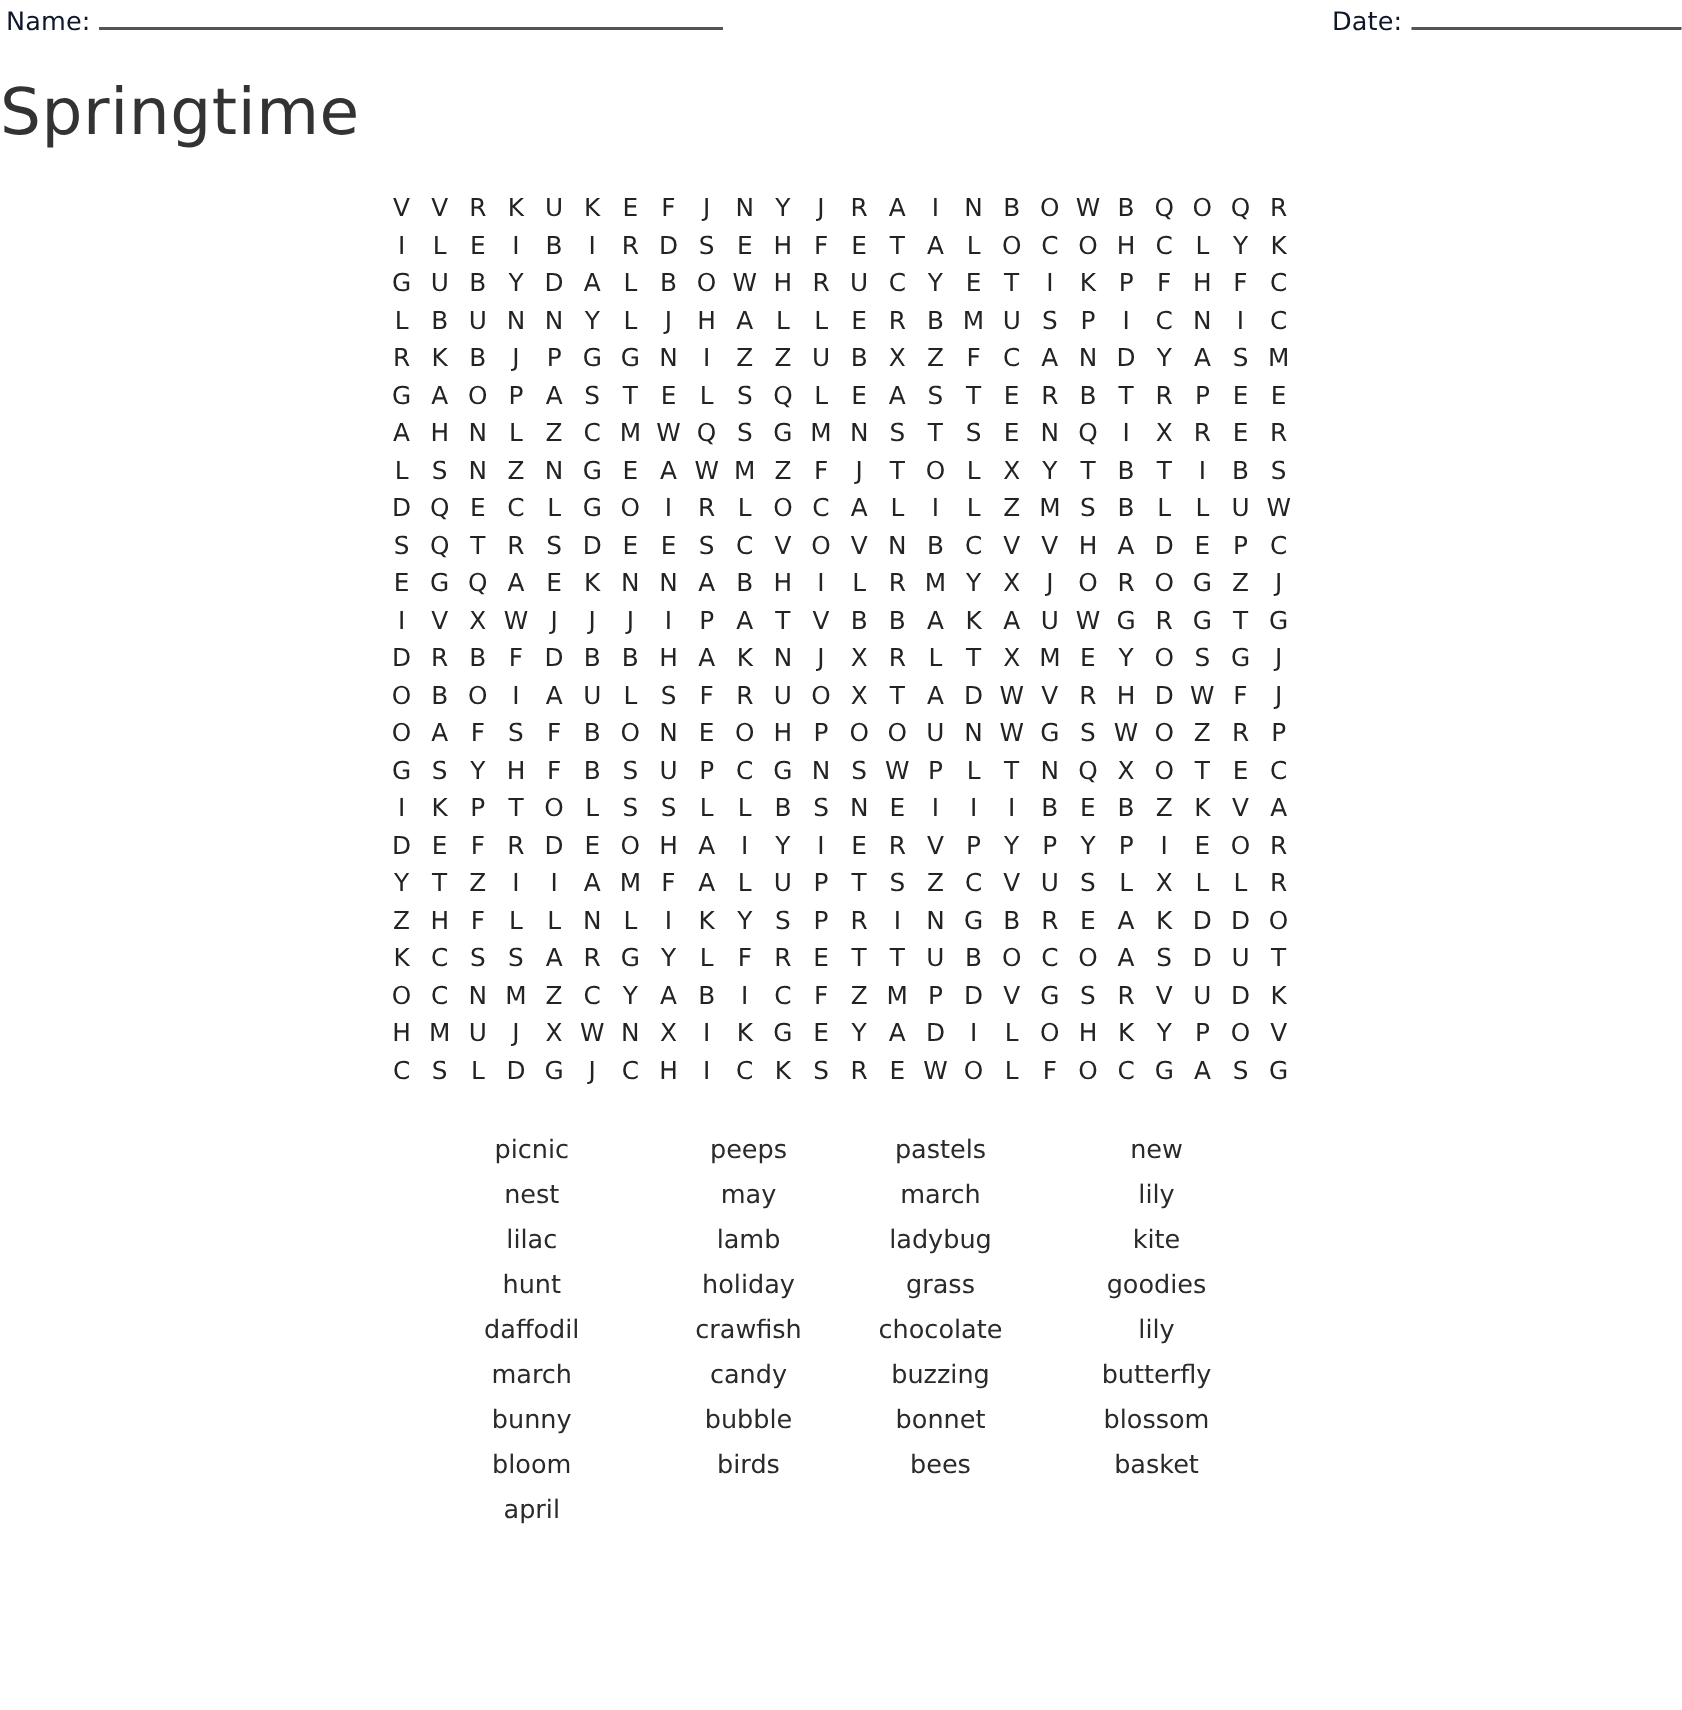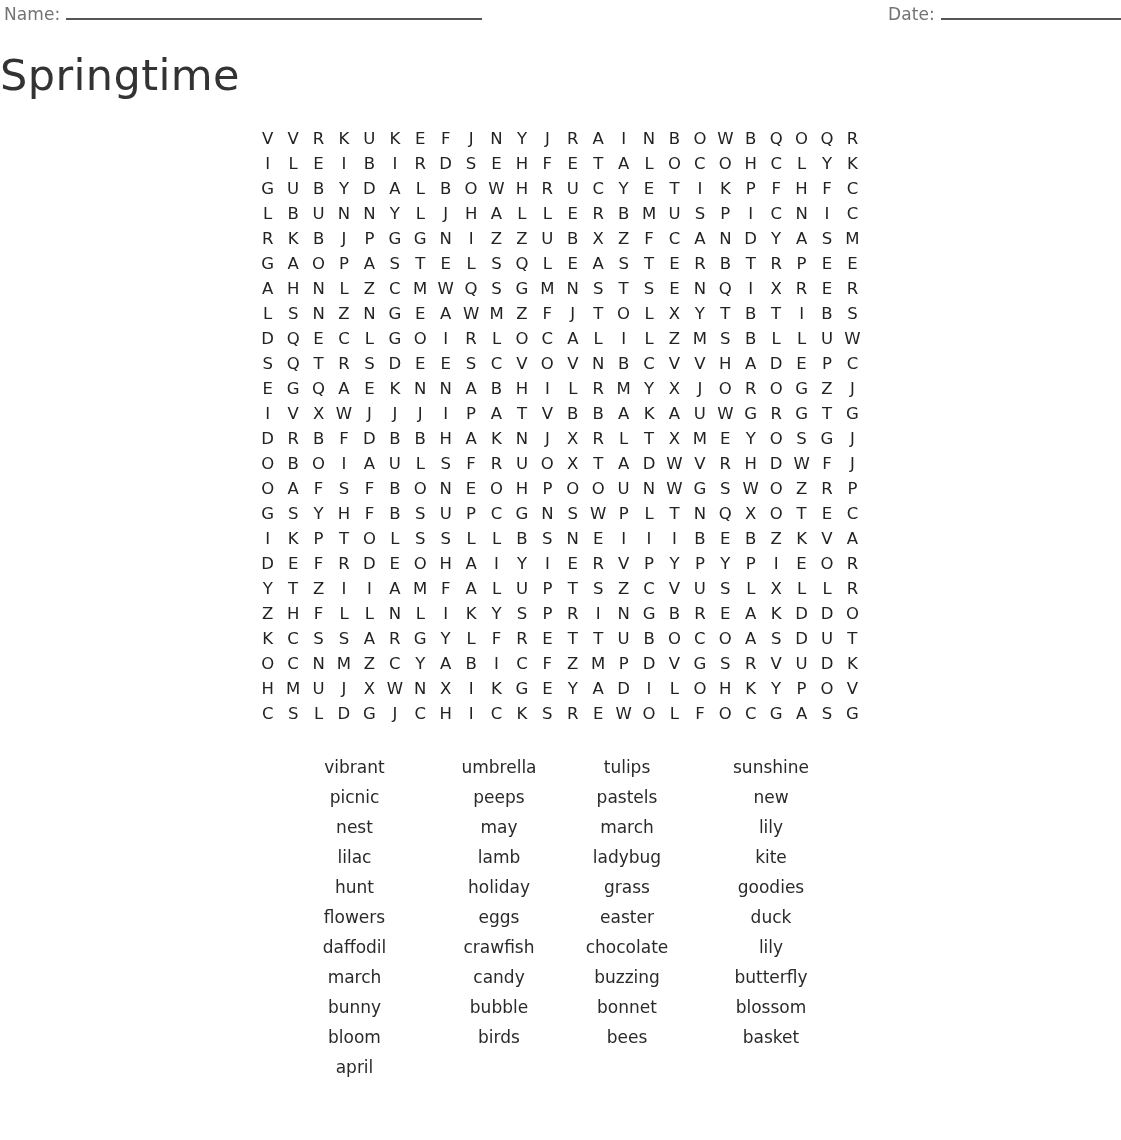--- a/index.html
+++ b/index.html
@@ -24,21 +24,21 @@
     width: 1121px;
     height: 34px;
   }
   .field {
     position: absolute;
     top: 4px;
     display: flex;
     align-items: baseline;
     white-space: nowrap;
     font-size: 17px;
-    color: #737373;
+    color: #0f172a;
   }
   #name-field { left: 4px; }
   #date-field { left: 888px; }
   .field-label {
     font-size: 17px;
     letter-spacing: .1px;
   }
   .field-rule {
     display: inline-block;
     margin-left: 6px;
@@ -747,26 +747,20 @@
       <span class="grid-cell">C</span>
       <span class="grid-cell">G</span>
       <span class="grid-cell">A</span>
       <span class="grid-cell">S</span>
       <span class="grid-cell">G</span>
     </div>
   </div>
 
 <div id="word-list">
     <div class="word-row">
-      <span class="word-cell c0">vibrant</span>
-      <span class="word-cell c1">umbrella</span>
-      <span class="word-cell c2">tulips</span>
-      <span class="word-cell c3">sunshine</span>
-    </div>
-    <div class="word-row">
       <span class="word-cell c0">picnic</span>
       <span class="word-cell c1">peeps</span>
       <span class="word-cell c2">pastels</span>
       <span class="word-cell c3">new</span>
     </div>
     <div class="word-row">
       <span class="word-cell c0">nest</span>
       <span class="word-cell c1">may</span>
       <span class="word-cell c2">march</span>
       <span class="word-cell c3">lily</span>
@@ -777,26 +771,20 @@
       <span class="word-cell c2">ladybug</span>
       <span class="word-cell c3">kite</span>
     </div>
     <div class="word-row">
       <span class="word-cell c0">hunt</span>
       <span class="word-cell c1">holiday</span>
       <span class="word-cell c2">grass</span>
       <span class="word-cell c3">goodies</span>
     </div>
     <div class="word-row">
-      <span class="word-cell c0">flowers</span>
-      <span class="word-cell c1">eggs</span>
-      <span class="word-cell c2">easter</span>
-      <span class="word-cell c3">duck</span>
-    </div>
-    <div class="word-row">
       <span class="word-cell c0">daffodil</span>
       <span class="word-cell c1">crawfish</span>
       <span class="word-cell c2">chocolate</span>
       <span class="word-cell c3">lily</span>
     </div>
     <div class="word-row">
       <span class="word-cell c0">march</span>
       <span class="word-cell c1">candy</span>
       <span class="word-cell c2">buzzing</span>
       <span class="word-cell c3">butterfly</span>

